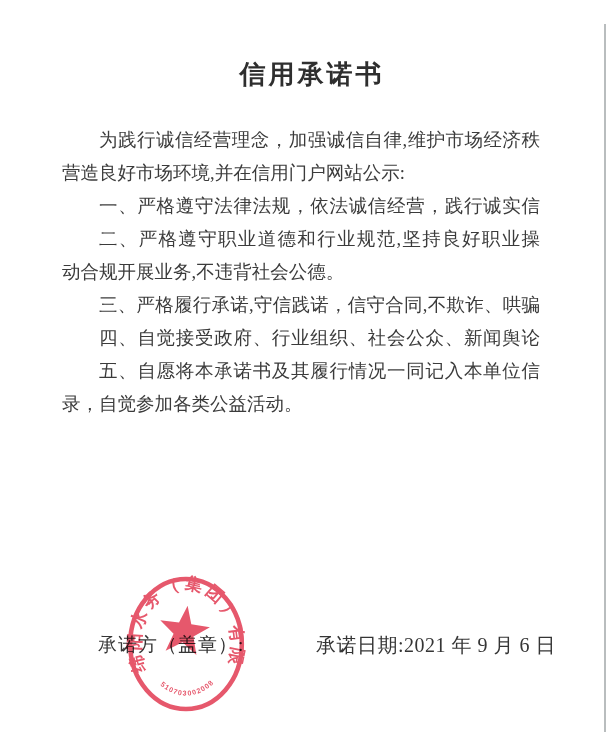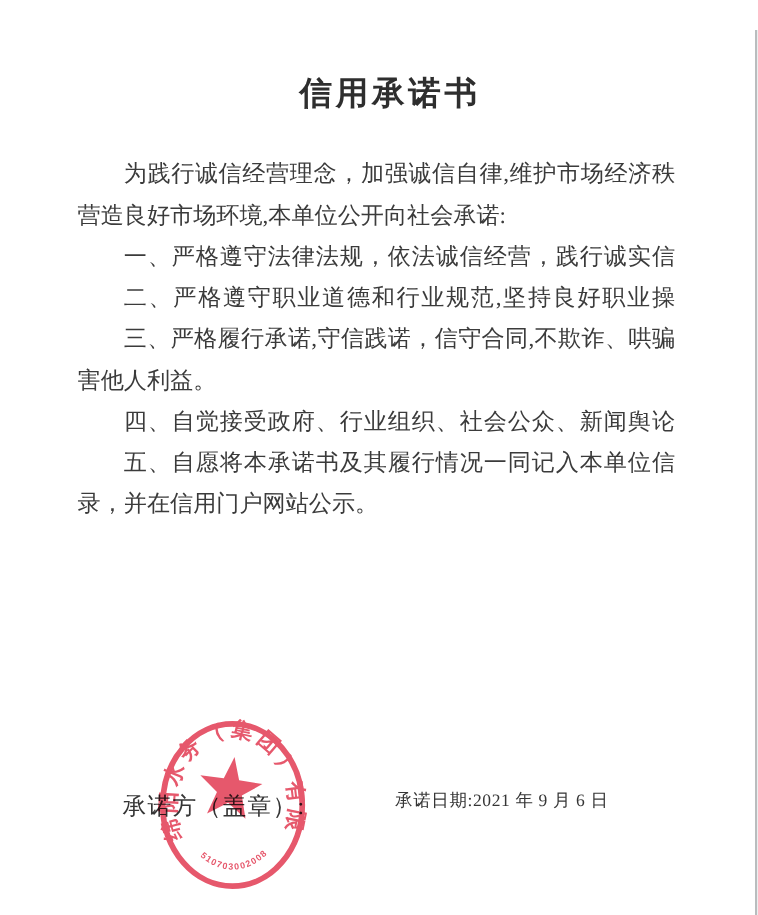--- a/index.html
+++ b/index.html
@@ -27,21 +27,21 @@
     font-size:18.5px;line-height:33px;color:#3b3b3b;
   }
   .line{height:33px;overflow:hidden;}
   .line.fill{text-align:justify;text-align-last:justify;}
   .line.first{text-indent:2em;}
   .footer-party{
     position:absolute;left:98px;top:608px;font-size:19px;color:#353535;
     letter-spacing:1px;white-space:nowrap;
   }
   .footer-date{
-    position:absolute;left:316px;top:608px;font-size:14px;color:#353535;
+    position:absolute;left:316px;top:608px;font-size:20px;color:#353535;
     letter-spacing:.5px;white-space:nowrap;
   }
   .seal{
     position:absolute;left:126px;top:551px;width:120px;height:138px;
     mix-blend-mode:multiply;opacity:.92;
   }
   .seal text{
     font-family:"Liberation Sans","DejaVu Sans",sans-serif;
     font-weight:bold;
   }
@@ -50,28 +50,28 @@
 </style>
 </head>
 <body>
 
 <div class="page">
 
   <div class="title">信用承诺书</div>
 
   <div class="bodyblock">
     <div class="line first fill">为践行诚信经营理念，加强诚信自律,维护市场经济秩序，</div>
-    <div class="line">营造良好市场环境,本单位公开向社会承诺:</div>
+    <div class="line">营造良好市场环境,并在信用门户网站公示:</div>
     <div class="line first fill">一、严格遵守法律法规，依法诚信经营，践行诚实信用、公</div>
     <div class="line first fill">二、严格遵守职业道德和行业规范,坚持良好职业操守，主</div>
+    <div class="line">动合规开展业务,不违背社会公德。</div>
     <div class="line first fill">三、严格履行承诺,守信践诺，信守合同,不欺诈、哄骗和损</div>
-    <div class="line">害他人利益。</div>
     <div class="line first fill">四、自觉接受政府、行业组织、社会公众、新闻舆论的监督，</div>
     <div class="line first fill">五、自愿将本承诺书及其履行情况一同记入本单位信用记</div>
-    <div class="line">录，并在信用门户网站公示。</div>
+    <div class="line">录，自觉参加各类公益活动。</div>
   </div>
 
   <div class="footer-party">承诺方（盖章）:</div>
   <div class="footer-date">承诺日期:2021 年 9 月 6 日</div>
 
   <svg class="seal" viewBox="0 0 118 136" width="120" height="138" xmlns="http://www.w3.org/2000/svg">
     <ellipse cx="59" cy="68" rx="55" ry="64" fill="none" stroke-width="4.5" stroke="#e4495f"></ellipse>
     <defs>
       <path id="ringPath" d="M 20 95 A 45 54 0 1 1 98 95" fill="none"></path>
       <path id="numPath" d="M 32 107 A 42 51 0 0 0 86 107" fill="none"></path>

